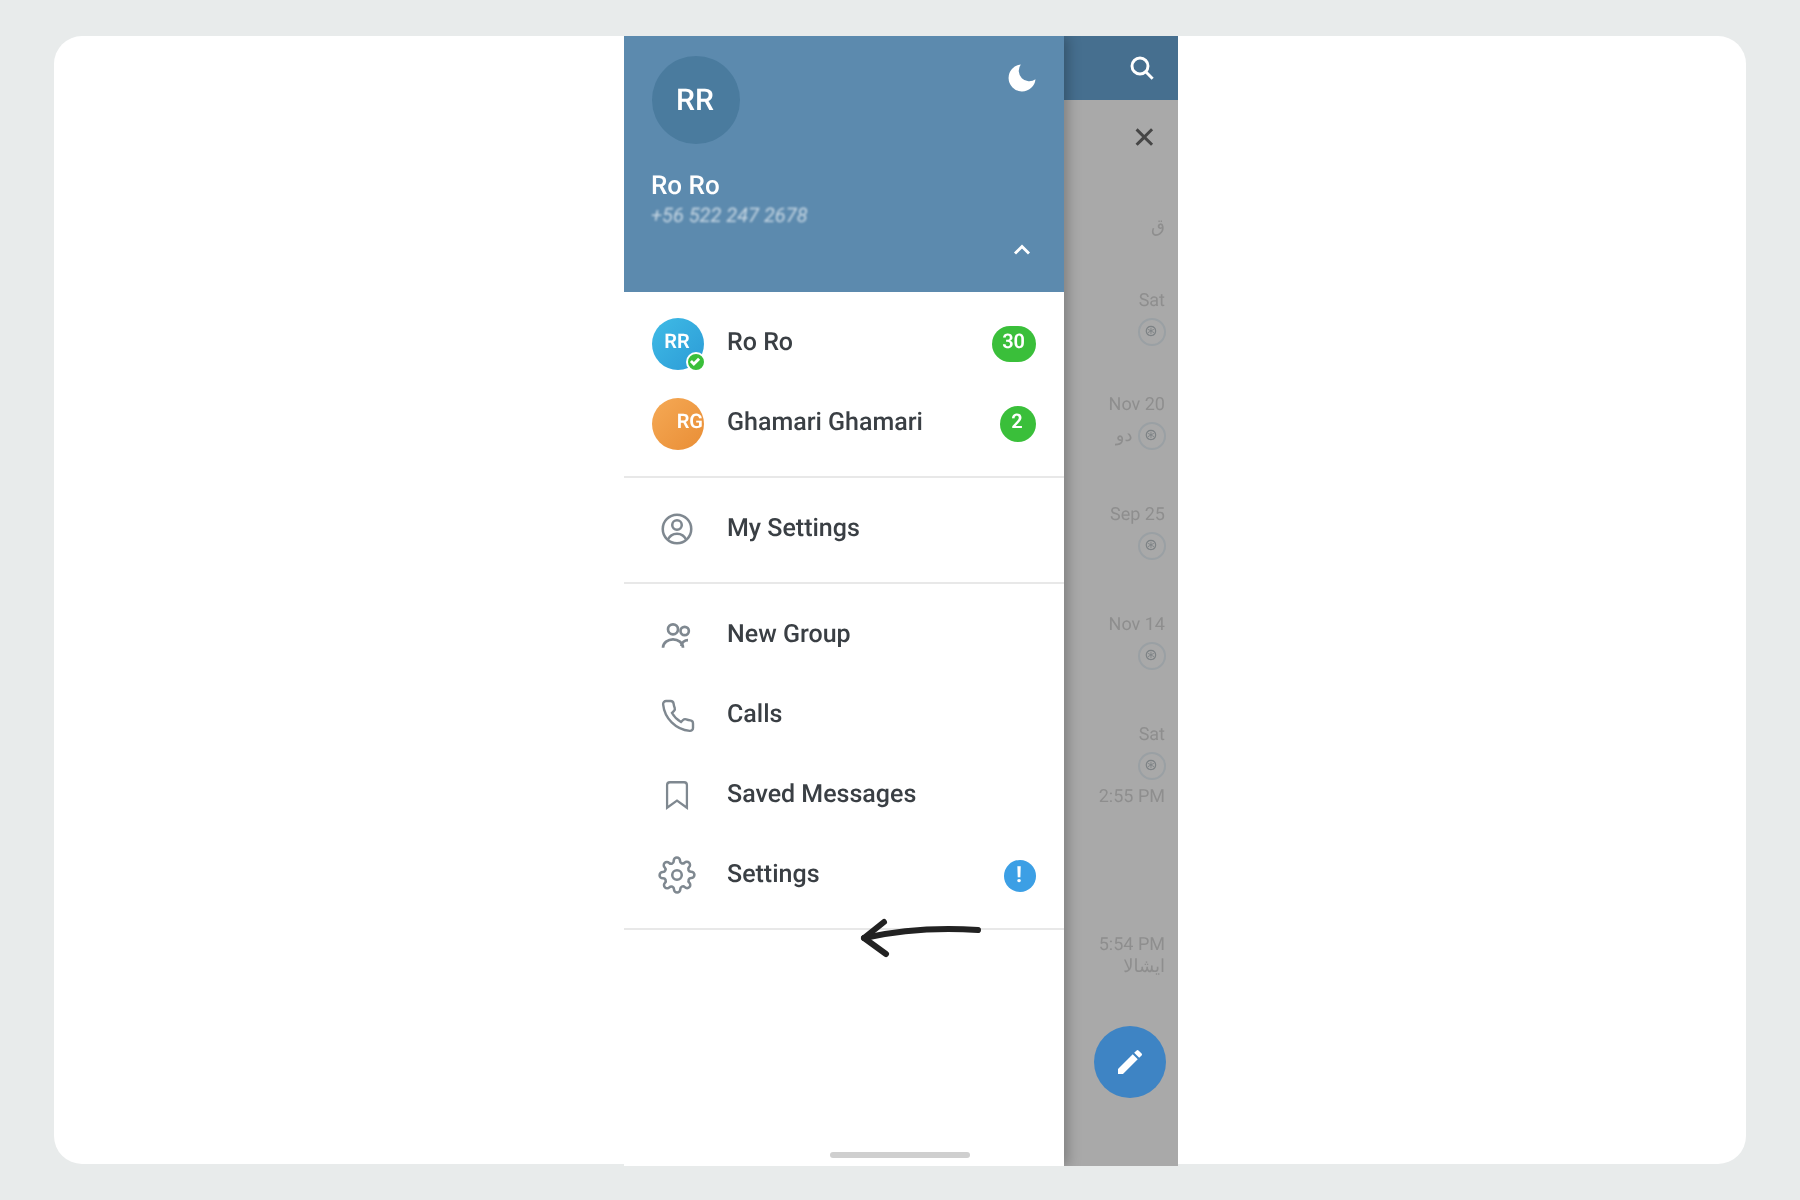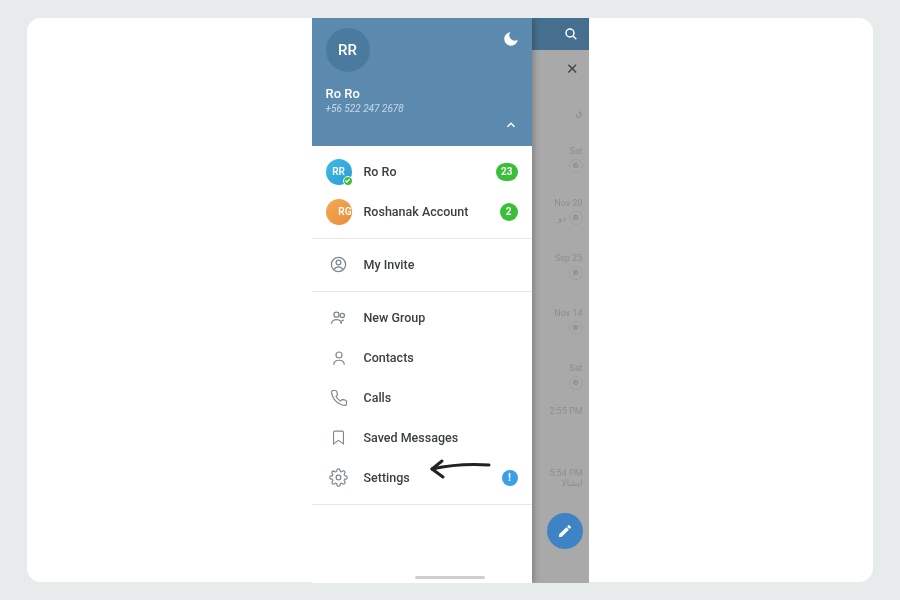--- a/index.html
+++ b/index.html
@@ -52,21 +52,21 @@
       </div>
       <span class="close-x">✕</span>
       <div class="overlay"></div>
 
       <div class="chat-row" style="top:90px"><span>ق</span></div>
       <div class="chat-row" style="top:128px"><span>Sat</span><br><span class="chat-pin">⊛</span></div>
       <div class="chat-row" style="top:180px"><span>Nov 20</span><br><span>دو</span> <span class="chat-pin">⊛</span></div>
       <div class="chat-row" style="top:235px"><span>Sep 25</span><br><span class="chat-pin">⊛</span></div>
       <div class="chat-row" style="top:290px"><span>Nov 14</span><br><span class="chat-pin">⊛</span></div>
       <div class="chat-row" style="top:345px"><span>Sat</span><br><span class="chat-pin">⊛</span></div>
-      <div class="chat-row" style="top:388px"><span>2:55 PM</span></div>
+      <div class="chat-row" style="top:376px"><span>2:55 PM</span></div>
       <div class="chat-row" style="top:450px"><span>5:54 PM</span><br><span>ایشالا</span></div>
       <div class="fab">
         <svg width="16" height="16" viewBox="0 0 24 24" fill="#fff">
             <path d="M3 17.25V21h3.75L17.81 9.94l-3.75-3.75L3 17.25zM20.71 7.04a1 1 0 000-1.41l-2.34-2.34a1 1 0 00-1.41 0l-1.83 1.83 3.75 3.75 1.83-1.83z"></path>
           </svg>
       </div>
     </div>
 
     <div class="drawer">
       <div class="header">
@@ -91,64 +91,55 @@
         <div class="row">
           <div class="av-sm av1">
             <span>RR</span>
             <span class="online-dot">
               <svg width="7" height="7" viewBox="0 0 24 24" fill="none" stroke="#fff" stroke-width="5">
                   <polyline points="5 12 10 17 19 8"></polyline>
                 </svg>
             </span>
           </div>
           <span class="label">Ro Ro</span>
-          <span class="badge-green">23</span>
+          <span class="badge-green">30</span>
         </div>
         <div class="row">
           <div class="av-sm av2">
               <span>RG</span>
             </div>
-          <span class="label">Roshanak Account</span>
+          <span class="label">Ghamari Ghamari</span>
           <span class="badge-green">2</span>
         </div>
       </div>
 
       <div class="section">
         <div class="row">
           <span class="ico">
             <svg width="19" height="19" viewBox="0 0 24 24" fill="none" stroke="#7f8890" stroke-width="1.6">
                 <circle cx="12" cy="12" r="9"></circle>
                 <circle cx="12" cy="9.5" r="3"></circle>
                 <path d="M6 19c1.2-2.5 3.5-4 6-4s4.8 1.5 6 4"></path>
               </svg>
           </span>
-          <span class="label">My Invite</span>
+          <span class="label">My Settings</span>
         </div>
       </div>
 
       <div class="section">
         <div class="row">
           <span class="ico">
             <svg width="20" height="20" viewBox="0 0 24 24" fill="none" stroke="#7f8890" stroke-width="1.6">
                 <circle cx="9" cy="8" r="3"></circle>
                 <circle cx="16" cy="9" r="2.5"></circle>
                 <path d="M3 19c0-3 3-5 6-5s6 2 6 5"></path>
                 <path d="M14 18c0-2 2-3.5 4-3.5"></path>
               </svg>
           </span>
           <span class="label">New Group</span>
-        </div>
-        <div class="row">
-          <span class="ico">
-            <svg width="18" height="18" viewBox="0 0 24 24" fill="none" stroke="#7f8890" stroke-width="1.6">
-                <circle cx="12" cy="8" r="4"></circle>
-                <path d="M5 21c0-4 3-6 7-6s7 2 7 6"></path>
-              </svg>
-          </span>
-          <span class="label">Contacts</span>
         </div>
         <div class="row">
           <span class="ico">
             <svg width="18" height="18" viewBox="0 0 24 24" fill="none" stroke="#7f8890" stroke-width="1.6">
                 <path d="M22 16.92v3a2 2 0 01-2.18 2A19.86 19.86 0 012.08 4.18 2 2 0 014.06 2h3a2 2 0 012 1.72c.13.96.37 1.9.72 2.8a2 2 0 01-.45 2.11L8 10a16 16 0 006 6l1.37-1.33a2 2 0 012.11-.45c.9.35 1.84.59 2.8.72A2 2 0 0122 16.92z"></path>
               </svg>
           </span>
           <span class="label">Calls</span>
         </div>
         <div class="row">

